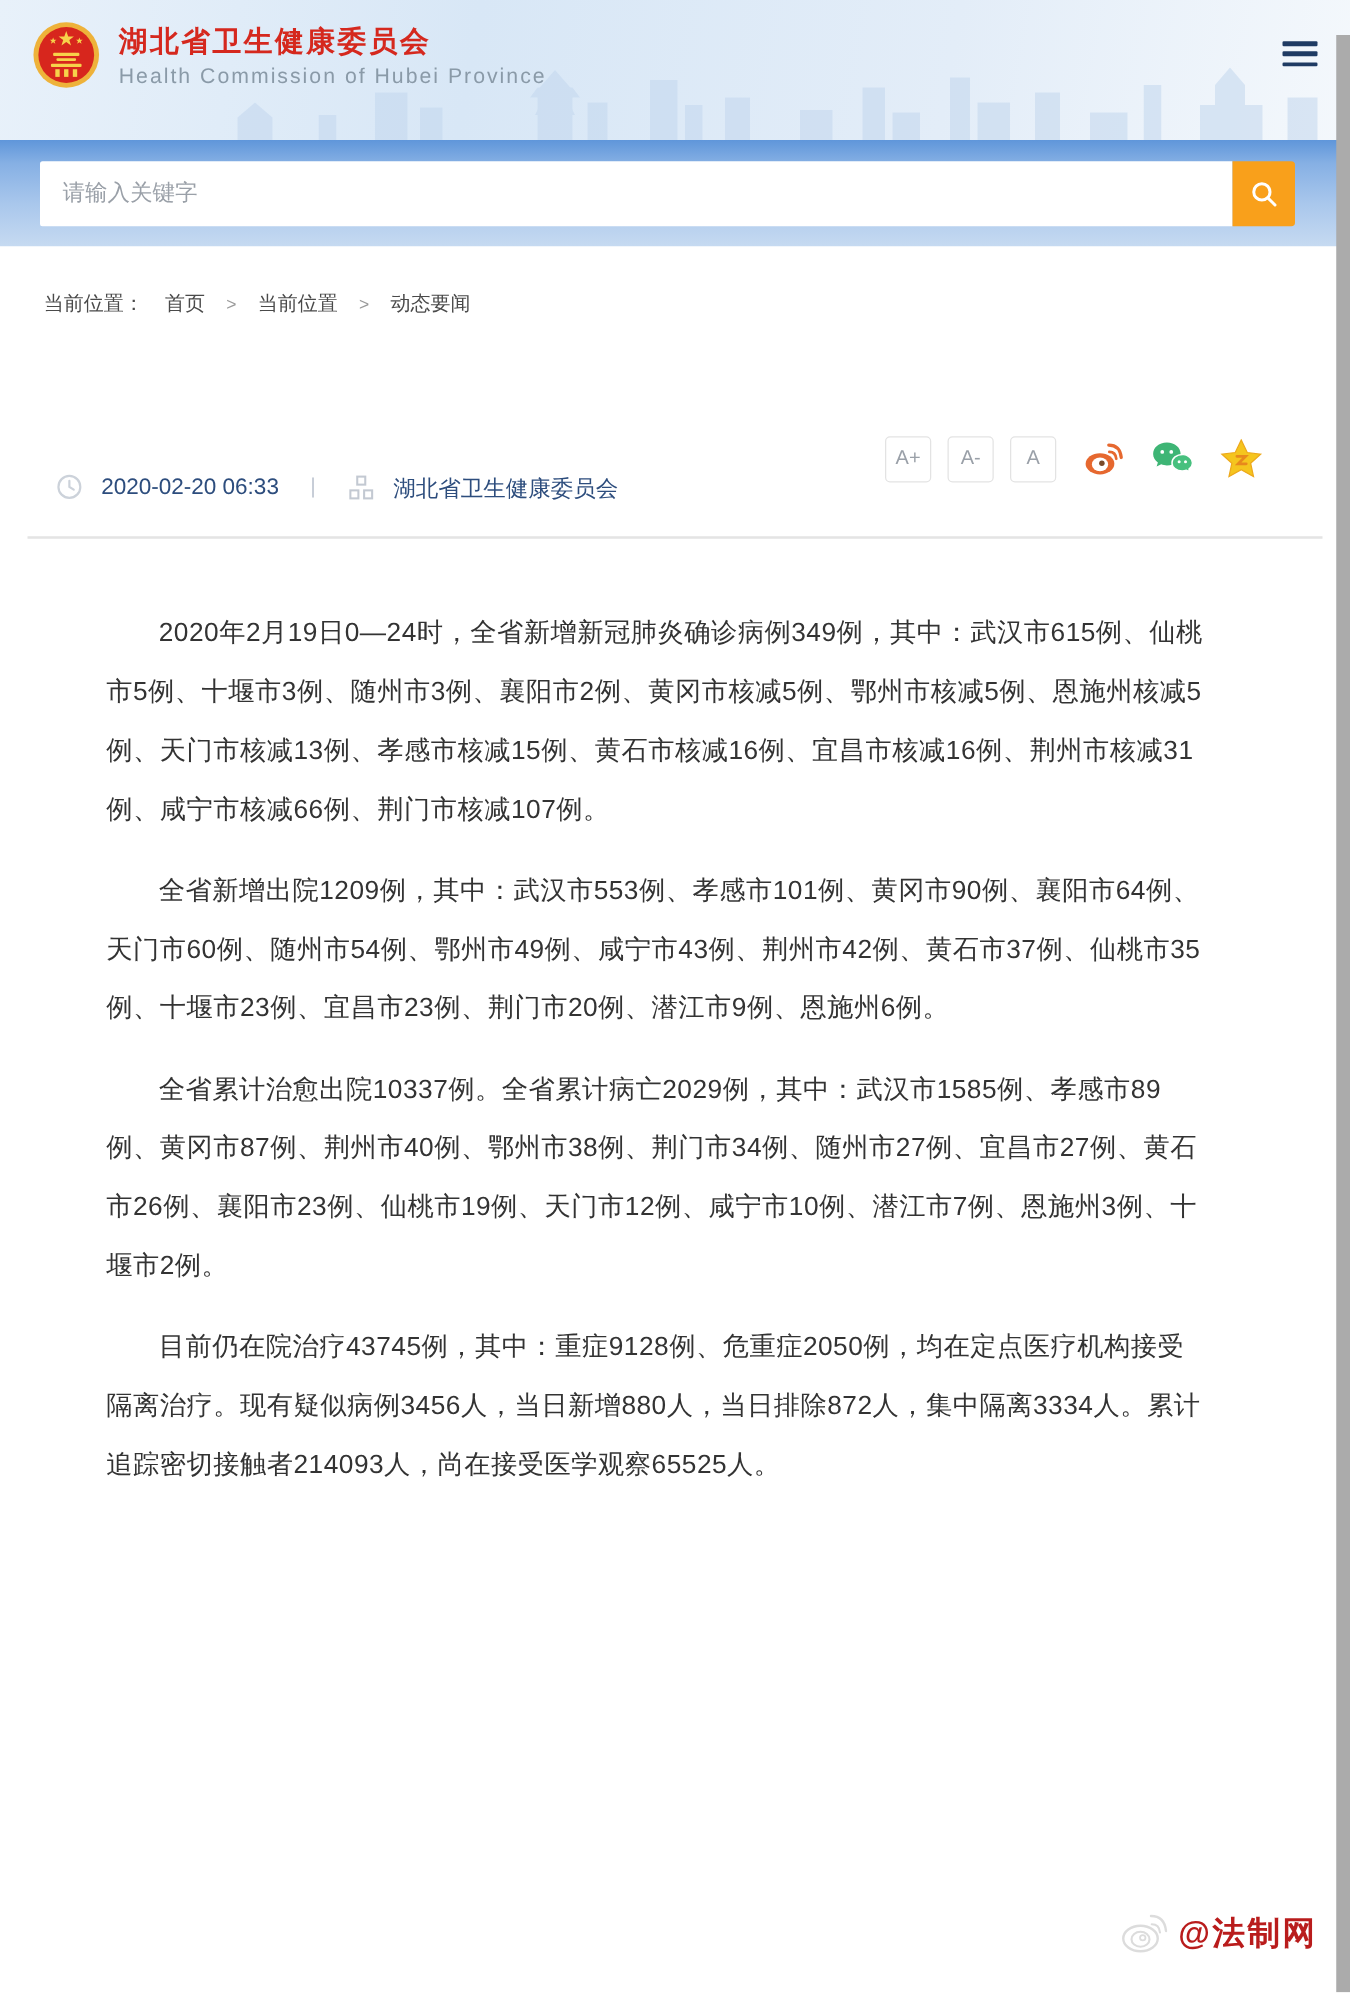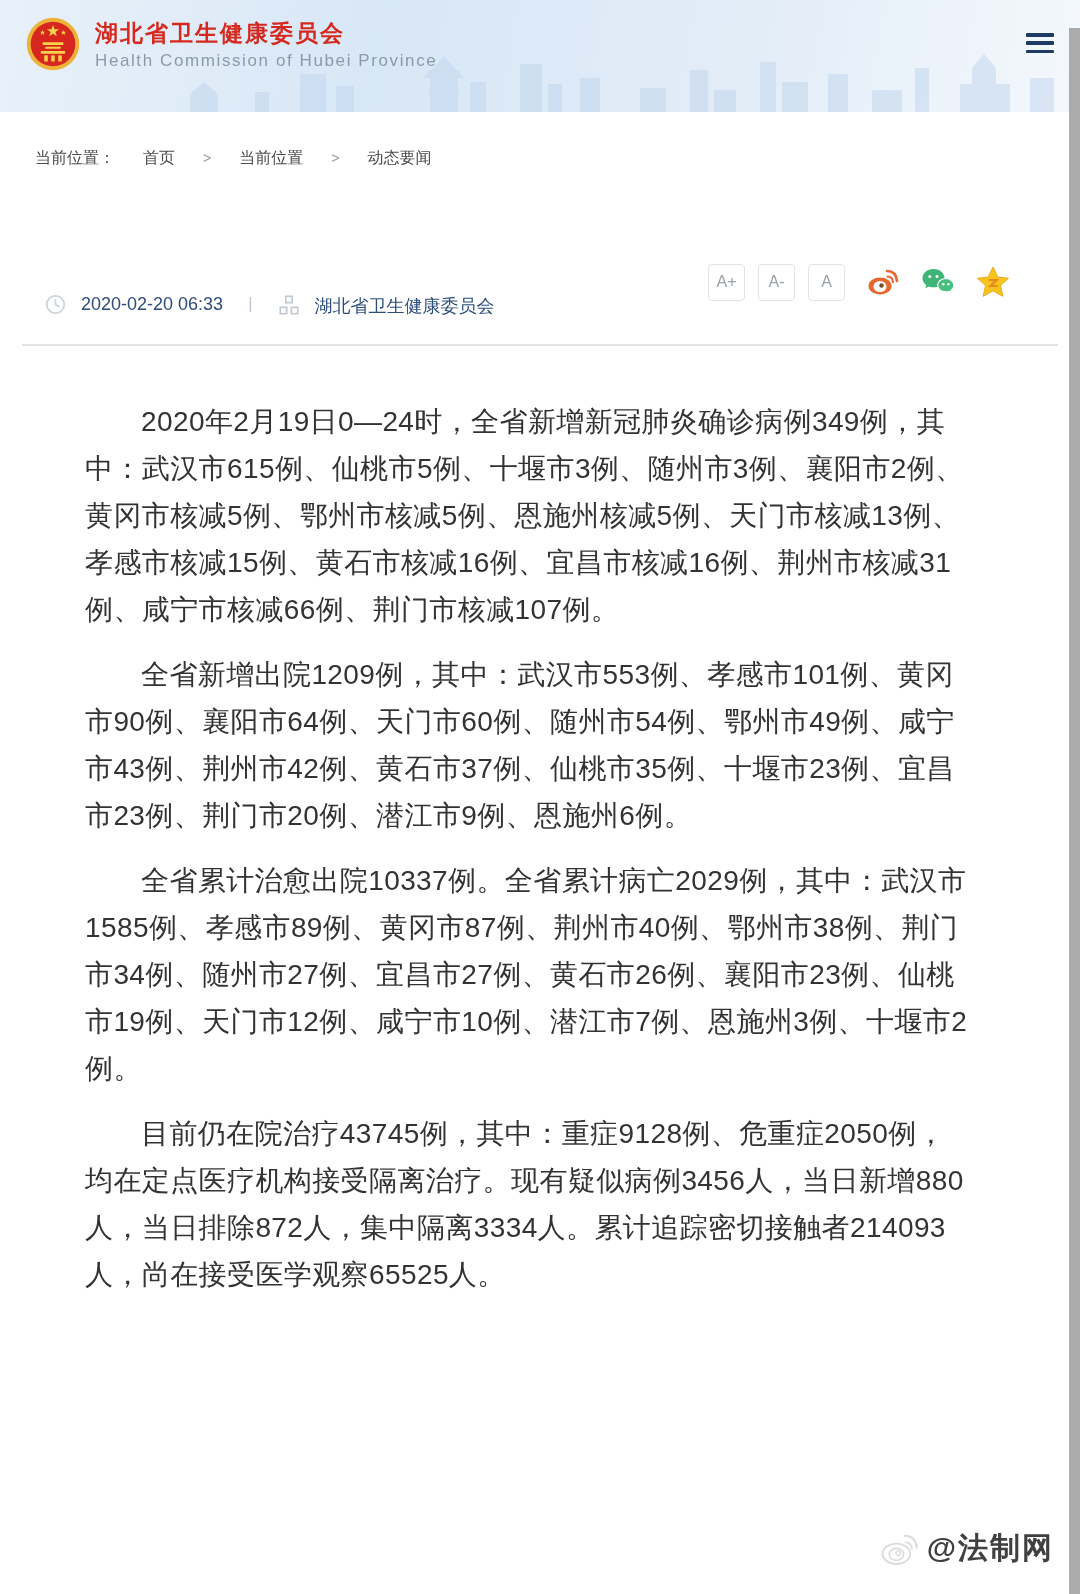--- a/index.html
+++ b/index.html
@@ -104,21 +104,21 @@
   }
 
   
   .breadcrumb {
     padding: 36px 0 0 35px;
     height: 76px;
     font-size: 16px;
     color: #4a4a4a;
     display: flex;
     align-items: baseline;
-    gap: 28px;
+    gap: 17px;
   }
   .crumb-link { color: #4a4a4a; cursor: pointer; font-family: Liberation Serif, serif; }
   .crumb-sep { color: #9a9a9a; font-size: 14px; }
 
   
   .article-title {
     margin-top: 66px;
     text-align: center;
     font-size: 26px;
     font-weight: bold;
@@ -162,38 +162,38 @@
   .share-icon { width: 34px; height: 32px; display: flex; align-items: center; justify-content: center; cursor: pointer; margin-left: 8px; }
   .divider {
     margin: 26px 22px 0 22px;
     border-bottom: 2px solid #e4e4e4;
   }
 
   .article-body {
     padding: 52px 112px 0 85px;
   }
   .article-body p {
-    font-size: 28px;
+    font-size: 21px;
     line-height: 47px;
     color: #333;
     text-indent: 2em;
     margin-bottom: 18px;
     letter-spacing: 0.4px;
   }
 
   
   .watermark {
     position: absolute;
     right: 26px;
     top: 1528px;
     display: flex;
     align-items: center;
     gap: 6px;
-    color: #404040;
-    font-size: 30px;
+    color: #b91c1c;
+    font-size: 26px;
     font-weight: bold;
     letter-spacing: 2px;
   }
 
   
   .edge-strip {
     position: absolute;
     top: 28px;
     right: 0;
     width: 11px;
@@ -254,20 +254,31 @@
       </div>
     </div>
 
     <div class="menu-btn">
       <span></span>
         <span></span>
         <span></span>
     </div>
   </div>
 
+  <div class="search-band">
+    <div class="search-box">
+      <input class="search-input" type="text" placeholder="请输入关键字" style="">
+      <button class="search-btn">
+        <svg width="24" height="24" viewBox="0 0 24 24">
+          <circle cx="10.5" cy="10.5" r="6.5" fill="none" stroke="#ffffff" stroke-width="2.4"></circle>
+          <line x1="15.5" y1="15.5" x2="21" y2="21" stroke="#ffffff" stroke-width="2.4" stroke-linecap="round"></line>
+        </svg>
+      </button>
+    </div>
+  </div>
 
   <div class="breadcrumb">
     <span>当前位置：</span>
     <span class="crumb-link">首页</span>
     <span class="crumb-sep">&gt;</span>
     <span class="crumb-link">当前位置</span>
     <span class="crumb-sep">&gt;</span>
     <span class="crumb-link">动态要闻</span>
   </div>
 

